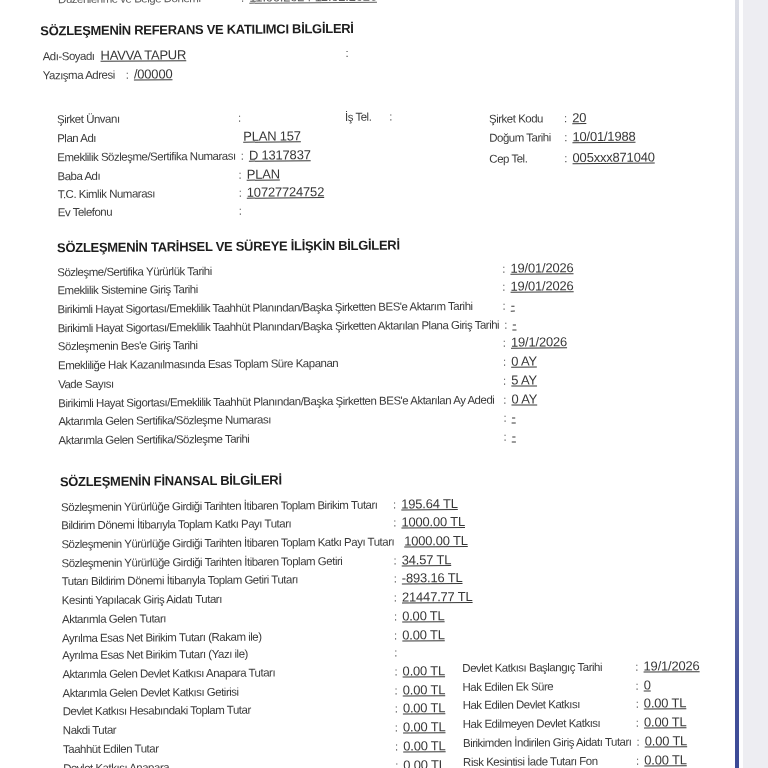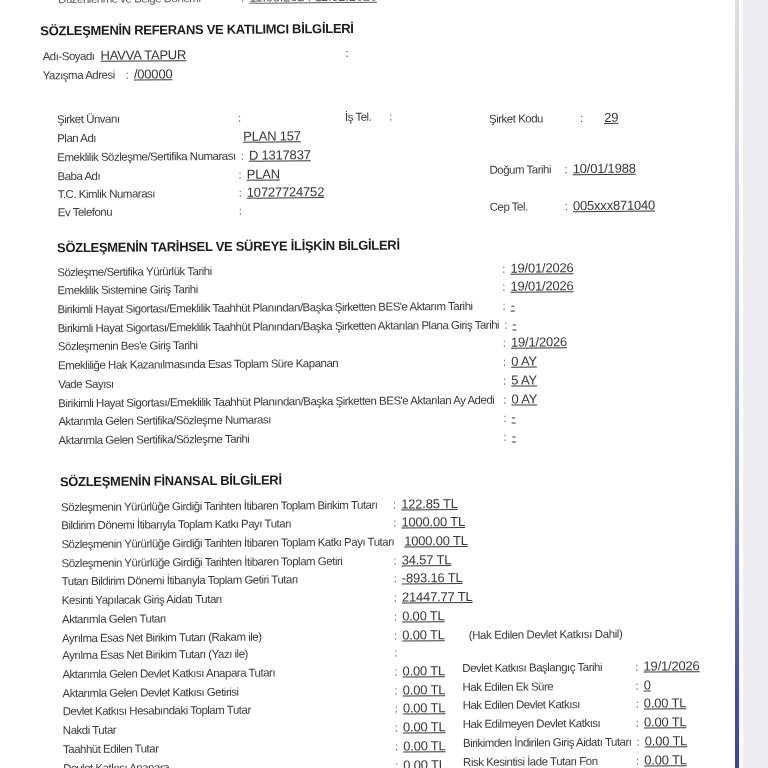--- a/index.html
+++ b/index.html
@@ -36,22 +36,22 @@
   .name-row{position:relative;}
   .name-row .lbl{min-width:52px;text-align:right;}
   .name-row .val{margin-left:6px;}
   .lone-colon{position:absolute;left:303px;top:0;font-size:11.5px;color:#4a4a4a;}
   .addr-row .lbl{min-width:78px;}
 
   .company-block{margin:27px 0 0 56px;position:relative;width:660px;}
   .company-left .lbl{min-width:176px;}
   .company-right{position:absolute;left:432px;top:2px;}
   .company-right .lbl{min-width:70px;}
-  .cr-gap1{margin-bottom:32px;gap:16px;}
-  .cr-gap2{margin-bottom:18px;}
+  .cr-gap1{}
+  .cr-gap2{margin-bottom:2px;}
   .istel{position:absolute;left:288px;top:0;}
   .istel .sep{padding-left:18px;}
 
   
   .s2-head{margin:17px 0 0 55px;}
   .dates{margin:6px 0 0 55px;}
   .dates .lbl{min-width:440px;}
 
   
   .s3-head{margin:23px 0 0 56px;}
@@ -126,21 +126,21 @@
         </div>
       </div>
     <div class="istel row">
       <span class="lbl">İş Tel.</span>
       <span class="sep">:</span>
     </div>
     <div class="company-right">
       <div class="row cr-gap1">
         <span class="lbl">Şirket Kodu</span>
         <span class="sep">:</span>
-        <span class="val">29</span>
+        <span class="val">20</span>
       </div>
       <div class="row cr-gap2">
         <span class="lbl">Doğum Tarihi</span>
         <span class="sep">:</span>
         <span class="val">10/01/1988</span>
       </div>
       <div class="row">
         <span class="lbl">Cep Tel.</span>
         <span class="sep">:</span>
         <span class="val">005xxx871040</span>
@@ -213,21 +213,21 @@
       </div>
     </div>
 
   <div class="sec-title s3-head">SÖZLEŞMENİN FİNANSAL BİLGİLERİ</div>
 
   <div class="fin">
 
       <div class="row">
         <span class="lbl">Sözleşmenin Yürürlüğe Girdiği Tarihten İtibaren Toplam Birikim Tutarı</span>
         <span class="sep">:</span>
-        <span class="val">122.85 TL</span>
+        <span class="val">195.64 TL</span>
 
       </div>
 
       <div class="row">
         <span class="lbl">Bildirim Dönemi İtibarıyla Toplam Katkı Payı Tutarı</span>
         <span class="sep">:</span>
         <span class="val">1000.00 TL</span>
 
       </div>
 
@@ -263,21 +263,20 @@
         <span class="lbl">Aktarımla Gelen Tutarı</span>
         <span class="sep">:</span>
         <span class="val">0.00 TL</span>
 
       </div>
 
       <div class="row">
         <span class="lbl">Ayrılma Esas Net Birikim Tutarı (Rakam ile)</span>
         <span class="sep">:</span>
         <span class="val">0.00 TL</span>
-        <span class="note">(Hak Edilen Devlet Katkısı Dahil)</span>
       </div>
 
       <div class="row">
         <span class="lbl">Ayrılma Esas Net Birikim Tutarı (Yazı ile)</span>
         <span class="sep">:</span>
         <span class="val"></span>
 
       </div>
 
       <div class="row">

